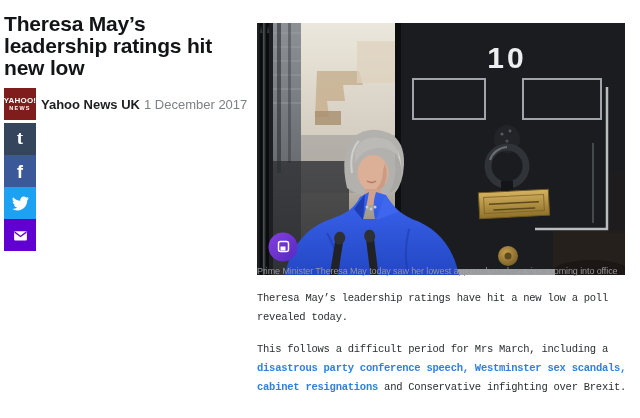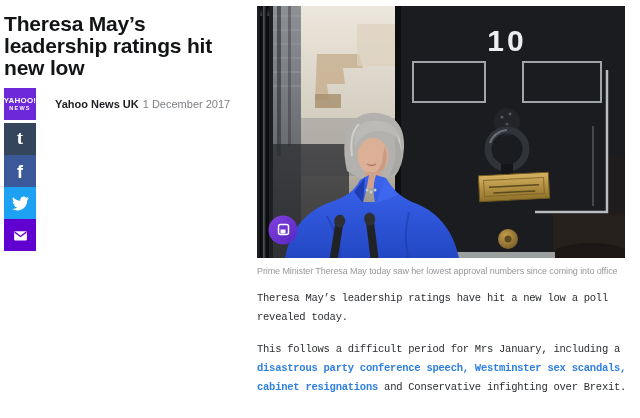--- a/index.html
+++ b/index.html
@@ -13,32 +13,32 @@
     margin:0; width:218px; font-size:21px; line-height:22px; font-weight:bold;
     color:#121416; letter-spacing:-0.2px;
   }
   .byline { display:flex; align-items:center; margin-top:9px; }
   .logo-sq {
     width:32px; height:32px; display:flex; flex-direction:column;
     align-items:center; justify-content:center; color:#fff; flex:0 0 auto;
   }
   .logo-l1 { font-size:8px; font-weight:bold; letter-spacing:0.2px; line-height:9px; }
   .logo-l2 { font-size:5.5px; font-weight:bold; letter-spacing:1.2px; line-height:7px; }
-  .byline-text { margin-left:19px; font-size:11px; white-space:nowrap; }
+  .byline-text { margin-left:5px; font-size:13px; white-space:nowrap; }
   .source-name { font-weight:bold; color:#1c1e21; }
   .date { color:#7d8084; margin-left:4px; }
   .share-rail { margin-top:3px; width:32px; }
   .share-btn {
     width:32px; height:32px; display:flex; align-items:center; justify-content:center;
     color:#fff; cursor:pointer;
   }
   .glyph-t { font-family:"Liberation Serif", serif; font-weight:bold; font-size:19px; margin-top:-2px; }
   .glyph-f { font-weight:bold; font-size:18px; margin-top:2px; }
   
-  .figure { position:absolute; left:257px; top:6px; width:368px; height:260px; }
+  .figure { position:absolute; left:257px; top:23px; width:368px; height:260px; }
   .figure svg { display:block; }
   .caption {
     position:absolute; left:257px; top:266px; font-size:9px; color:#95989c;
     white-space:nowrap; letter-spacing:-0.1px;
   }
   .body-text { position:absolute; left:257px; top:289px; width:372px; }
   .body-text p {
     margin:0 0 13px; font-size:10.5px; line-height:19px; letter-spacing:-0.25px;
     color:#2b2e31;
     font-family:Liberation Mono, monospace;
@@ -47,21 +47,21 @@
 </style>
 </head>
 <body>
 
 <div class="page">
 
   <div class="left-col">
     <h1 class="headline">Theresa May’s leadership ratings hit new low</h1>
 
     <div class="byline">
-      <div class="logo-sq" style="background: #6d28d9;">
+      <div class="logo-sq" style="background: #7f1d1d;">
         <span class="logo-l1">YAHOO!</span>
         <span class="logo-l2">NEWS</span>
       </div>
       <div class="byline-text">
         <span class="source-name">Yahoo News UK</span><span class="date">1 December 2017</span>
       </div>
     </div>
 
     <div class="share-rail">
       <div class="share-btn" style="background: rgb(53, 70, 92);">
@@ -209,16 +209,16 @@
         <rect x="21.5" y="218.5" width="10" height="10" rx="2" fill="none" stroke="#fff" stroke-width="1.5"></rect>
         <rect x="23.5" y="223.5" width="5" height="4" fill="#fff"></rect>
       </g>
     </svg>
   </div>
 
   <div class="caption">Prime Minister Theresa May today saw her lowest approval numbers since coming into office</div>
 
   <div class="body-text">
     <p>Theresa May’s leadership ratings have hit a new low a poll revealed today.</p>
-    <p><span>This follows a difficult period for Mrs January, including a </span><a>disastrous party conference speech,</a><span> </span><a>Westminster sex scandals,</a><span> </span><a>cabinet resignations</a><span> and Conservative infighting over Brexit.</span></p>
+    <p><span>This follows a difficult period for Mrs March, including a </span><a>disastrous party conference speech,</a><span> </span><a>Westminster sex scandals,</a><span> </span><a>cabinet resignations</a><span> and Conservative infighting over Brexit.</span></p>
   </div>
 
 </div>
 
 </body></html>

